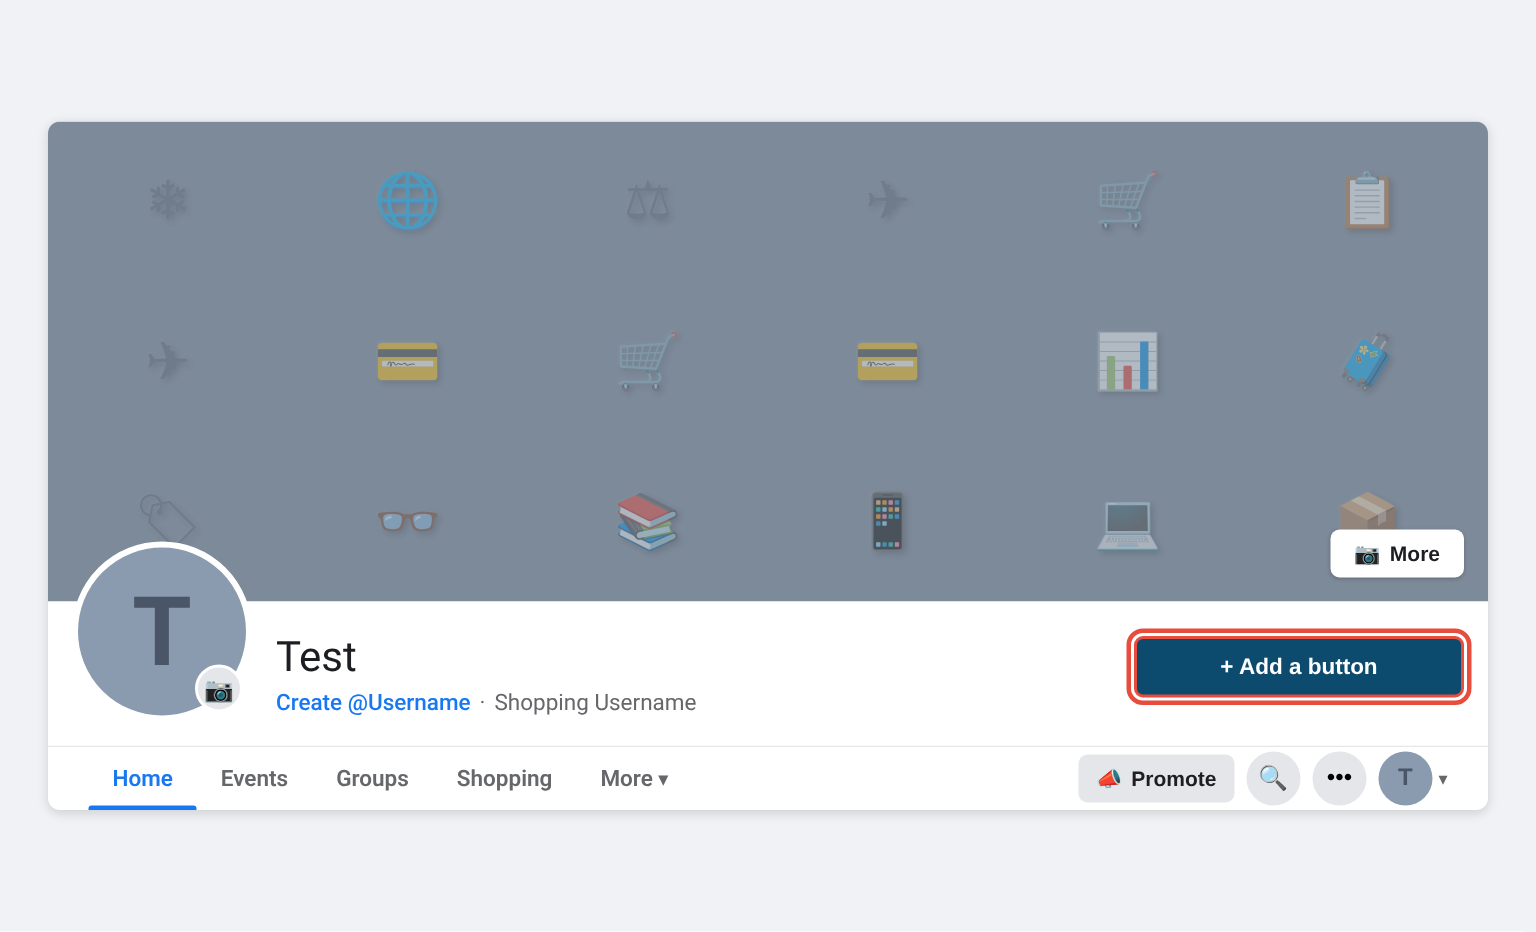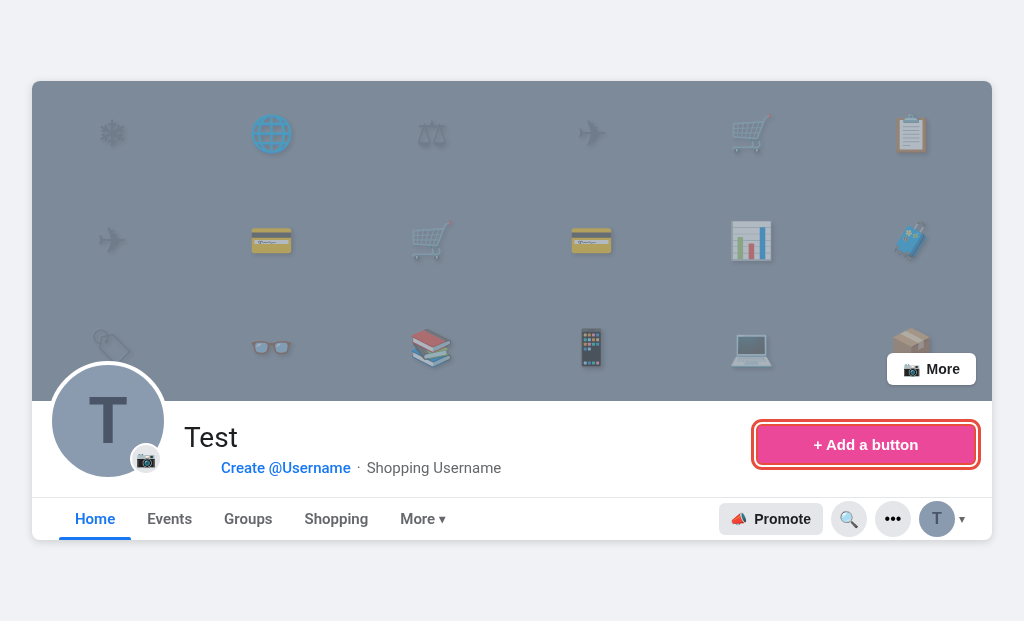--- a/index.html
+++ b/index.html
@@ -117,42 +117,41 @@
       font-weight: 400;
       color: #1c1e21;
       line-height: 1.2;
     }
     .page-meta {
       display: flex;
       align-items: center;
       gap: 6px;
       margin-top: 4px;
       font-size: 15px;
-      margin-left: 37px;
     }
     .create-username {
       color: #1877f2;
       cursor: pointer;
       font-weight: 500;
     }
     .dot-separator {
       color: #65676b;
     }
     .page-category {
       color: #65676b;
     }
     .action-buttons {
       display: flex;
       align-items: center;
       gap: 8px;
       padding-bottom: 16px;
       flex-shrink: 0;
     }
     .add-button-cta {
-      background: #ec4899;
+      background: #0c4a6e;
       color: #fff;
       border: 2px solid #e74c3c;
       outline: 3px solid #e74c3c;
       outline-offset: 2px;
       border-radius: 6px;
       padding: 10px 40px;
       font-size: 15px;
       font-weight: 600;
       cursor: pointer;
       white-space: nowrap;

